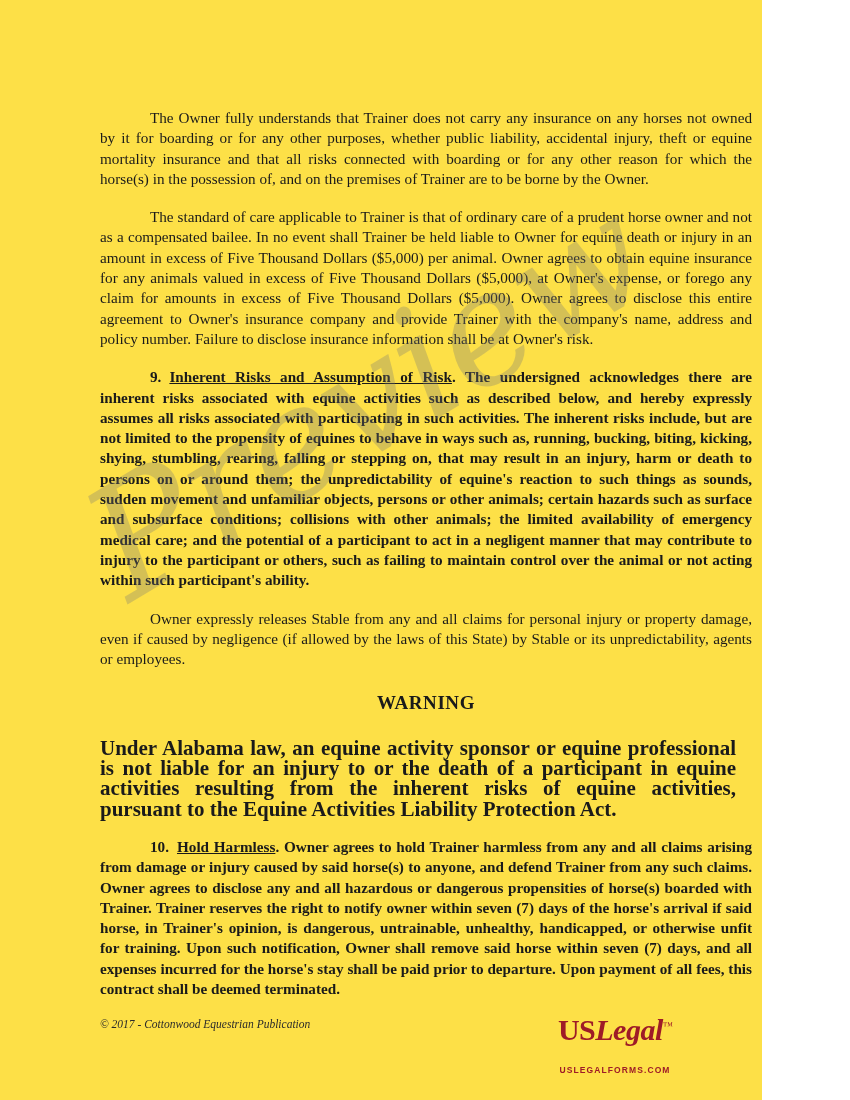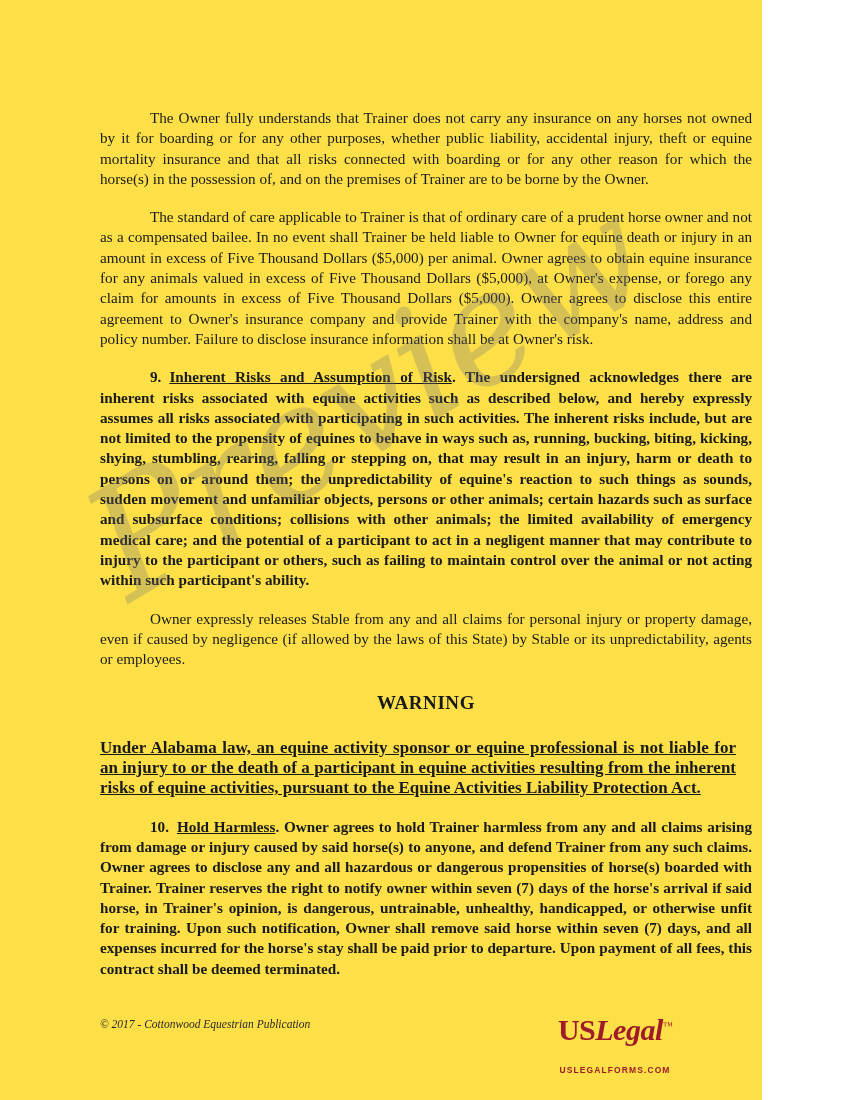--- a/index.html
+++ b/index.html
@@ -43,26 +43,25 @@
   .center-head {
     margin: 0 0 18px 0;
     text-align: center;
     font-weight: bold;
     font-size: 19px;
     line-height: 20.3px;
     letter-spacing: 0.6px;
   }
   p.warn {
     margin: 0 16px 18px 0;
-    font-size: 17px;
+    font-size: 21px;
     line-height: 20.3px;
     text-align: justify;
     font-weight: bold;
     text-indent: 0;
-    text-decoration: underline;
   }
   .spacer-sm { height: 6px; }
 
   
   .watermark {
     position: absolute;
     left: 92px;
     top: 330px;
     width: 640px;
     height: 470px;

